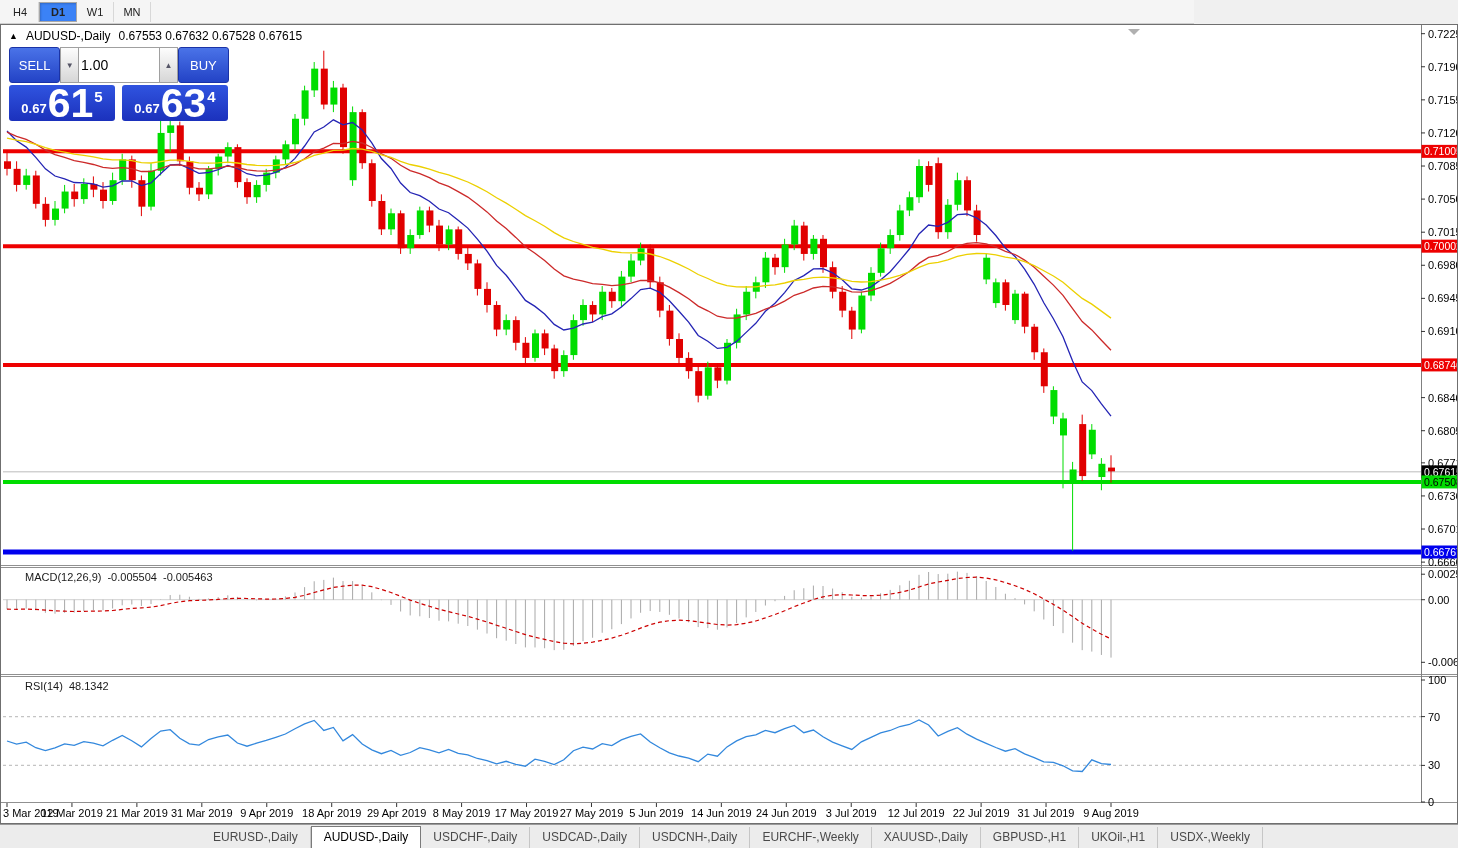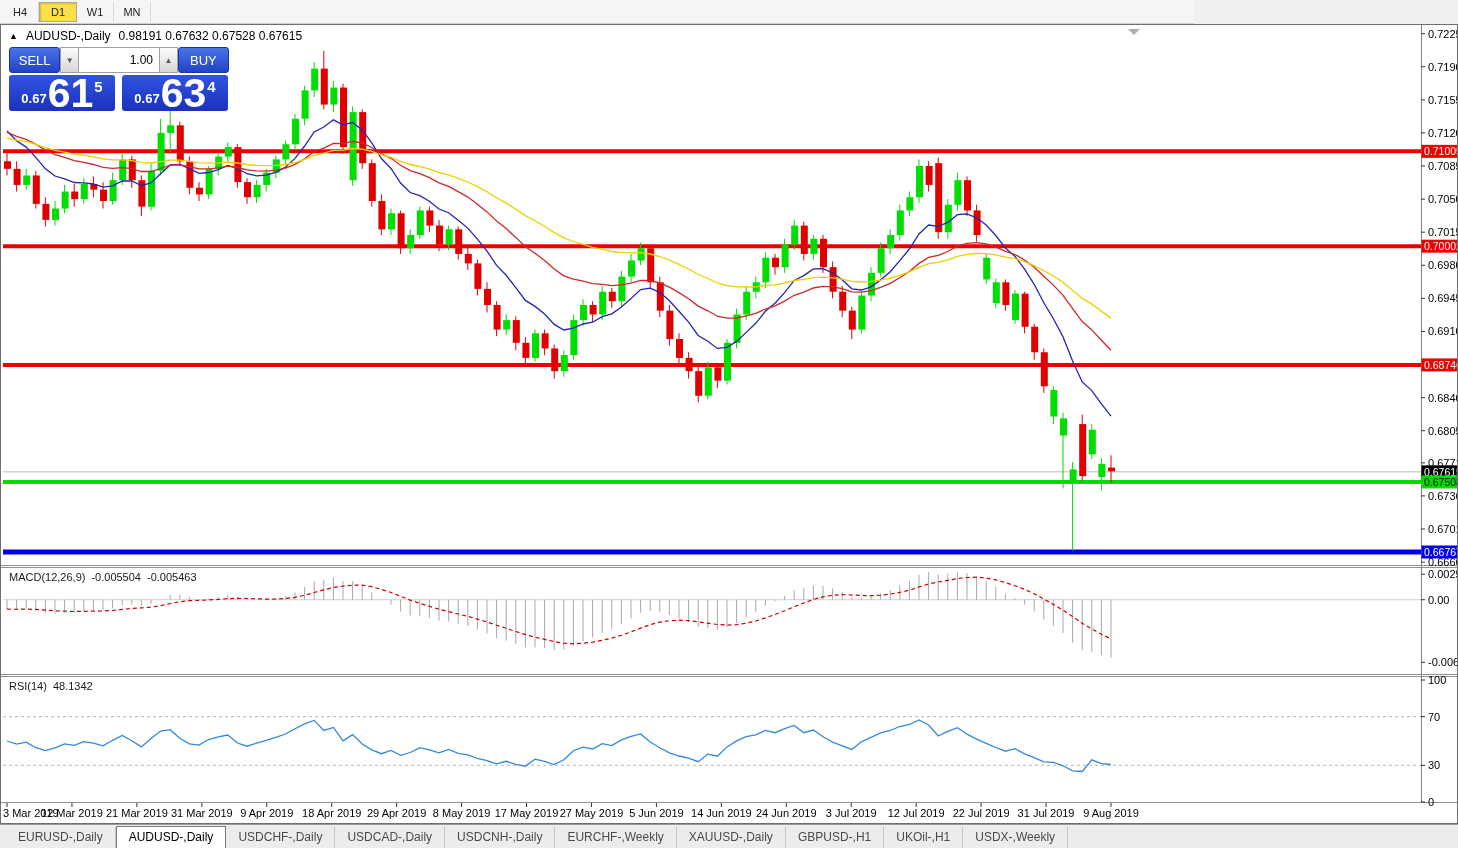--- a/index.html
+++ b/index.html
@@ -3,47 +3,47 @@
 <meta charset="utf-8">
 <style>
   html,body{margin:0;padding:0;width:1458px;height:848px;overflow:hidden;
     background:#f0f0f0;font-family:"Liberation Sans",sans-serif;position:relative;}
   
   .toolbar{position:absolute;top:0;left:0;width:1194px;height:23px;background:#f5f5f5;
     border-bottom:1px solid #cfcfcf;display:flex;align-items:center;}
   .tf-bar{display:flex;height:100%;align-items:center;padding-left:2px;}
   .tf-btn{min-width:24px;padding:0 6px;height:20px;line-height:20px;text-align:center;
     font-size:11px;color:#222;border-right:1px solid #d8d8d8;cursor:default;}
-  .tf-btn.active{background:#fde047;border:1px solid #a8a8a8;box-shadow:inset 1px 1px 2px rgba(0,0,0,.18);
-    height:18px;line-height:18px;}
+  .tf-btn.active{background:#3b82f6;border:1px solid #a8a8a8;box-shadow:inset 1px 1px 2px rgba(0,0,0,.18);
+    height:18px;line-height:18px;font-weight:bold;}
   
   .chart-window{position:absolute;top:24px;left:0;width:1456px;height:798px;background:#ffffff;
     border:1px solid #6f6f6f;}
   .chart-window svg{position:absolute;top:0;left:0;}
   .chart-header{position:absolute;top:4px;left:8px;font-size:12px;color:#000;display:flex;gap:8px;align-items:center;}
   .chart-header .collapse{font-size:9px;color:#000;}
-  .ind-label{position:absolute;left:8px;font-size:11px;color:#1a1a1a;display:flex;gap:6px;}
+  .ind-label{position:absolute;left:24px;font-size:11px;color:#1a1a1a;display:flex;gap:6px;}
   
   .trade-panel{position:absolute;left:8px;top:22px;width:220px;}
-  .tp-row1{display:flex;height:26px;}
+  .tp-row1{display:flex;height:36px;}
   .tp-btn{width:53px;color:#fff;font-size:13px;display:flex;align-items:center;justify-content:center;
     background:linear-gradient(#4a73e8,#2343c6);border:1px solid #1b33a6;border-radius:3px;cursor:pointer;}
   .spin{width:18px;background:linear-gradient(#fdfdfd,#d6d6d6);border:1px solid #a0a0a0;color:#556;
     font-size:8px;display:flex;align-items:center;justify-content:center;cursor:pointer;}
-  .vol{width:72px;border:1px solid #a0a0a0;border-left:none;border-right:none;font-size:12px;
-    text-align:right;padding-right:6px;font-family:"Liberation Sans",sans-serif;}
+  .vol{width:72px;border:1px solid #a0a0a0;border-left:none;border-right:none;font-size:14px;
+    text-align:left;padding-right:6px;font-family:"Liberation Sans",sans-serif;}
   .tp-row2{display:flex;gap:7px;margin-top:2px;}
   .px-box{width:106px;height:36px;border-radius:3px;background:linear-gradient(#3054e0,#1b31bc);
     color:#fff;display:flex;align-items:center;justify-content:center;}
   .px-prefix{font-size:13px;font-weight:bold;align-self:flex-end;margin-bottom:5px;margin-right:1px;}
   .px-big{font-size:41px;font-weight:bold;line-height:33px;}
   .px-sup{font-size:15px;font-weight:bold;align-self:flex-start;margin-top:3px;margin-left:1px;}
   
   .tabs{position:absolute;left:0;top:824px;width:1458px;height:24px;background:#ececec;
-    border-top:1px solid #9a9a9a;display:flex;align-items:flex-end;padding-left:6px;box-sizing:border-box;}
+    border-top:1px solid #9a9a9a;display:flex;align-items:flex-end;padding-left:6px;box-sizing:border-box;justify-content:center;}
   .tab{font-size:12px;color:#4a4a4a;padding:3px 12px 4px 12px;border-right:1px solid #c6c6c6;cursor:pointer;white-space:nowrap;}
   .tab.active{background:#fff;border:1px solid #7a7a7a;border-bottom:1px solid #fff;color:#000;margin-bottom:-1px;}
 </style>
 </head>
 <body>
 
 <div class="toolbar">
   <div class="tf-bar">
       <div class="tf-btn">H4</div>
       <div class="tf-btn active">D1</div>
@@ -531,21 +531,21 @@
         <line x1="1045.0588235294117" y1="778" x2="1045.0588235294117" y2="782" stroke="#333" stroke-width="1"></line>
         <text x="1045.0588235294117" y="792" font-size="11" font-family="Liberation Sans, sans-serif" fill="#000" text-anchor="middle">31 Jul 2019</text>
         <line x1="1110" y1="778" x2="1110" y2="782" stroke="#333" stroke-width="1"></line>
         <text x="1110" y="792" font-size="11" font-family="Liberation Sans, sans-serif" fill="#000" text-anchor="middle">9 Aug 2019</text>
       </g>
     </svg>
 
   <div class="chart-header">
     <span class="collapse">▲</span>
     <span>AUDUSD-,Daily</span>
-    <span>0.98191 0.67632 0.67528 0.67615</span>
+    <span>0.67553 0.67632 0.67528 0.67615</span>
   </div>
 
   <div class="trade-panel">
     <div class="tp-row1">
       <div class="tp-btn">SELL</div>
       <div class="spin">▼</div>
       <input class="vol" value="1.00" style="">
       <div class="spin">▲</div>
       <div class="tp-btn">BUY</div>
     </div>

